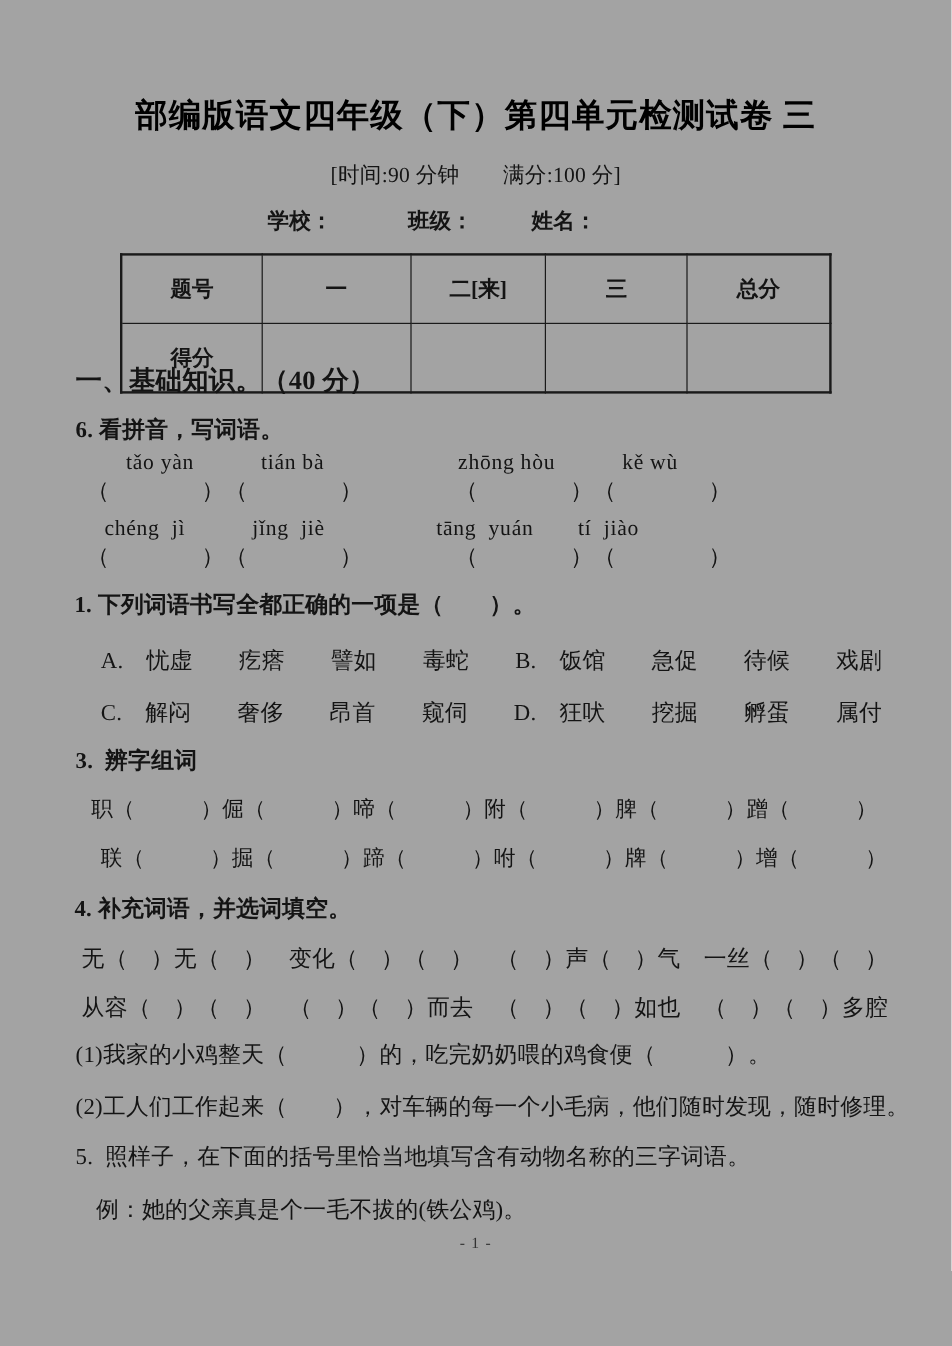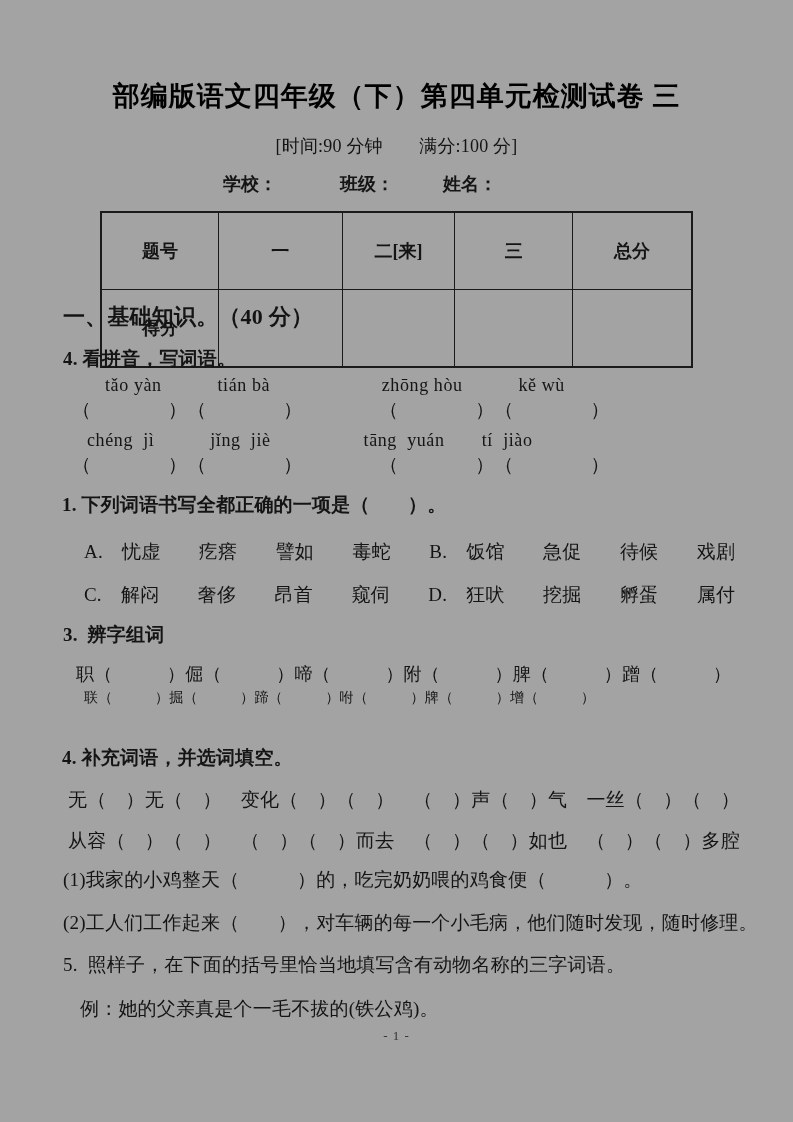--- a/index.html
+++ b/index.html
@@ -28,21 +28,21 @@
   table.score{
     position:absolute;left:100px;top:211px;
     width:593px;border-collapse:collapse;
     table-layout:fixed;
   }
   table.score td{
     border:1.6px solid #1a1a1a;
     height:40px;
     text-align:center;vertical-align:middle;
     font-weight:bold;font-size:18px;
-    padding:18px;
+    padding:8px;
   }
   table.score{border:2px solid #1a1a1a;}
 </style>
 </head>
 <body>
 
 <div class="page">
 
   <div class="line center bold title" style="top:80px">部编版语文四年级（下）第四单元检测试卷 三</div>
 
@@ -75,41 +75,41 @@
       <td></td>
       <td></td>
       <td></td>
       <td></td>
     </tr>
   </tbody>
     </table>
 
   <div class="line bold" style="left:63px;top:303px;font-size:22px">一、基础知识。（40 分）</div>
 
-  <div class="line bold" style="left:63px;top:347px">4. 看拼音，写词语。</div>
+  <div class="line bold" style="left:63px;top:347px">6. 看拼音，写词语。</div>
 
   <div class="line small" style="left:105px;top:374px;letter-spacing:0.6px">tǎo yàn　　　tián bà　　　　　　zhōng hòu　　　kě wù</div>
 
   <div class="line" style="left:72px;top:398px">（　　　　）（　　　　）　　　　（　　　　）（　　　　）</div>
 
   <div class="line small" style="left:87px;top:429px;letter-spacing:0.6px">chéng  jì　　　jǐng  jiè　　　　　tāng  yuán　　tí  jiào</div>
 
   <div class="line" style="left:72px;top:453px">（　　　　）（　　　　）　　　　（　　　　）（　　　　）</div>
 
   <div class="line bold" style="left:62px;top:493px">1. 下列词语书写全都正确的一项是（　　）。</div>
 
   <div class="line" style="left:84px;top:583px">C.　解闷　　奢侈　　昂首　　窥伺　　D.　狂吠　　挖掘　　孵蛋　　属付</div>
 
   <div class="line" style="left:84px;top:540px">A.　忧虚　　疙瘩　　譬如　　毒蛇　　B.　饭馆　　急促　　待候　　戏剧</div>
 
   <div class="line bold" style="left:63px;top:623px">3.  辨字组词</div>
 
   <div class="line" style="left:76px;top:663px;font-size:18px">职（　　　）倔（　　　）啼（　　　）附（　　　）脾（　　　）蹭（　　　）</div>
 
-  <div class="line" style="left:84px;top:689px;font-size:14px">联（　　　）掘（　　　）蹄（　　　）咐（　　　）牌（　　　）增（　　　）</div>
+  <div class="line" style="left:84px;top:704px;font-size:18px">联（　　　）掘（　　　）蹄（　　　）咐（　　　）牌（　　　）增（　　　）</div>
 
   <div class="line bold" style="left:62px;top:746px">4. 补充词语，并选词填空。</div>
 
   <div class="line" style="left:68px;top:788px">无（　）无（　）　变化（　）（　）　（　）声（　）气　一丝（　）（　）</div>
 
   <div class="line" style="left:68px;top:829px">从容（　）（　）　（　）（　）而去　（　）（　）如也　（　）（　）多腔</div>
 
   <div class="line" style="left:63px;top:868px">(1)我家的小鸡整天（　　　）的，吃完奶奶喂的鸡食便（　　　）。</div>
 
   <div class="line" style="left:63px;top:911px">(2)工人们工作起来（　　），对车辆的每一个小毛病，他们随时发现，随时修理。</div>

